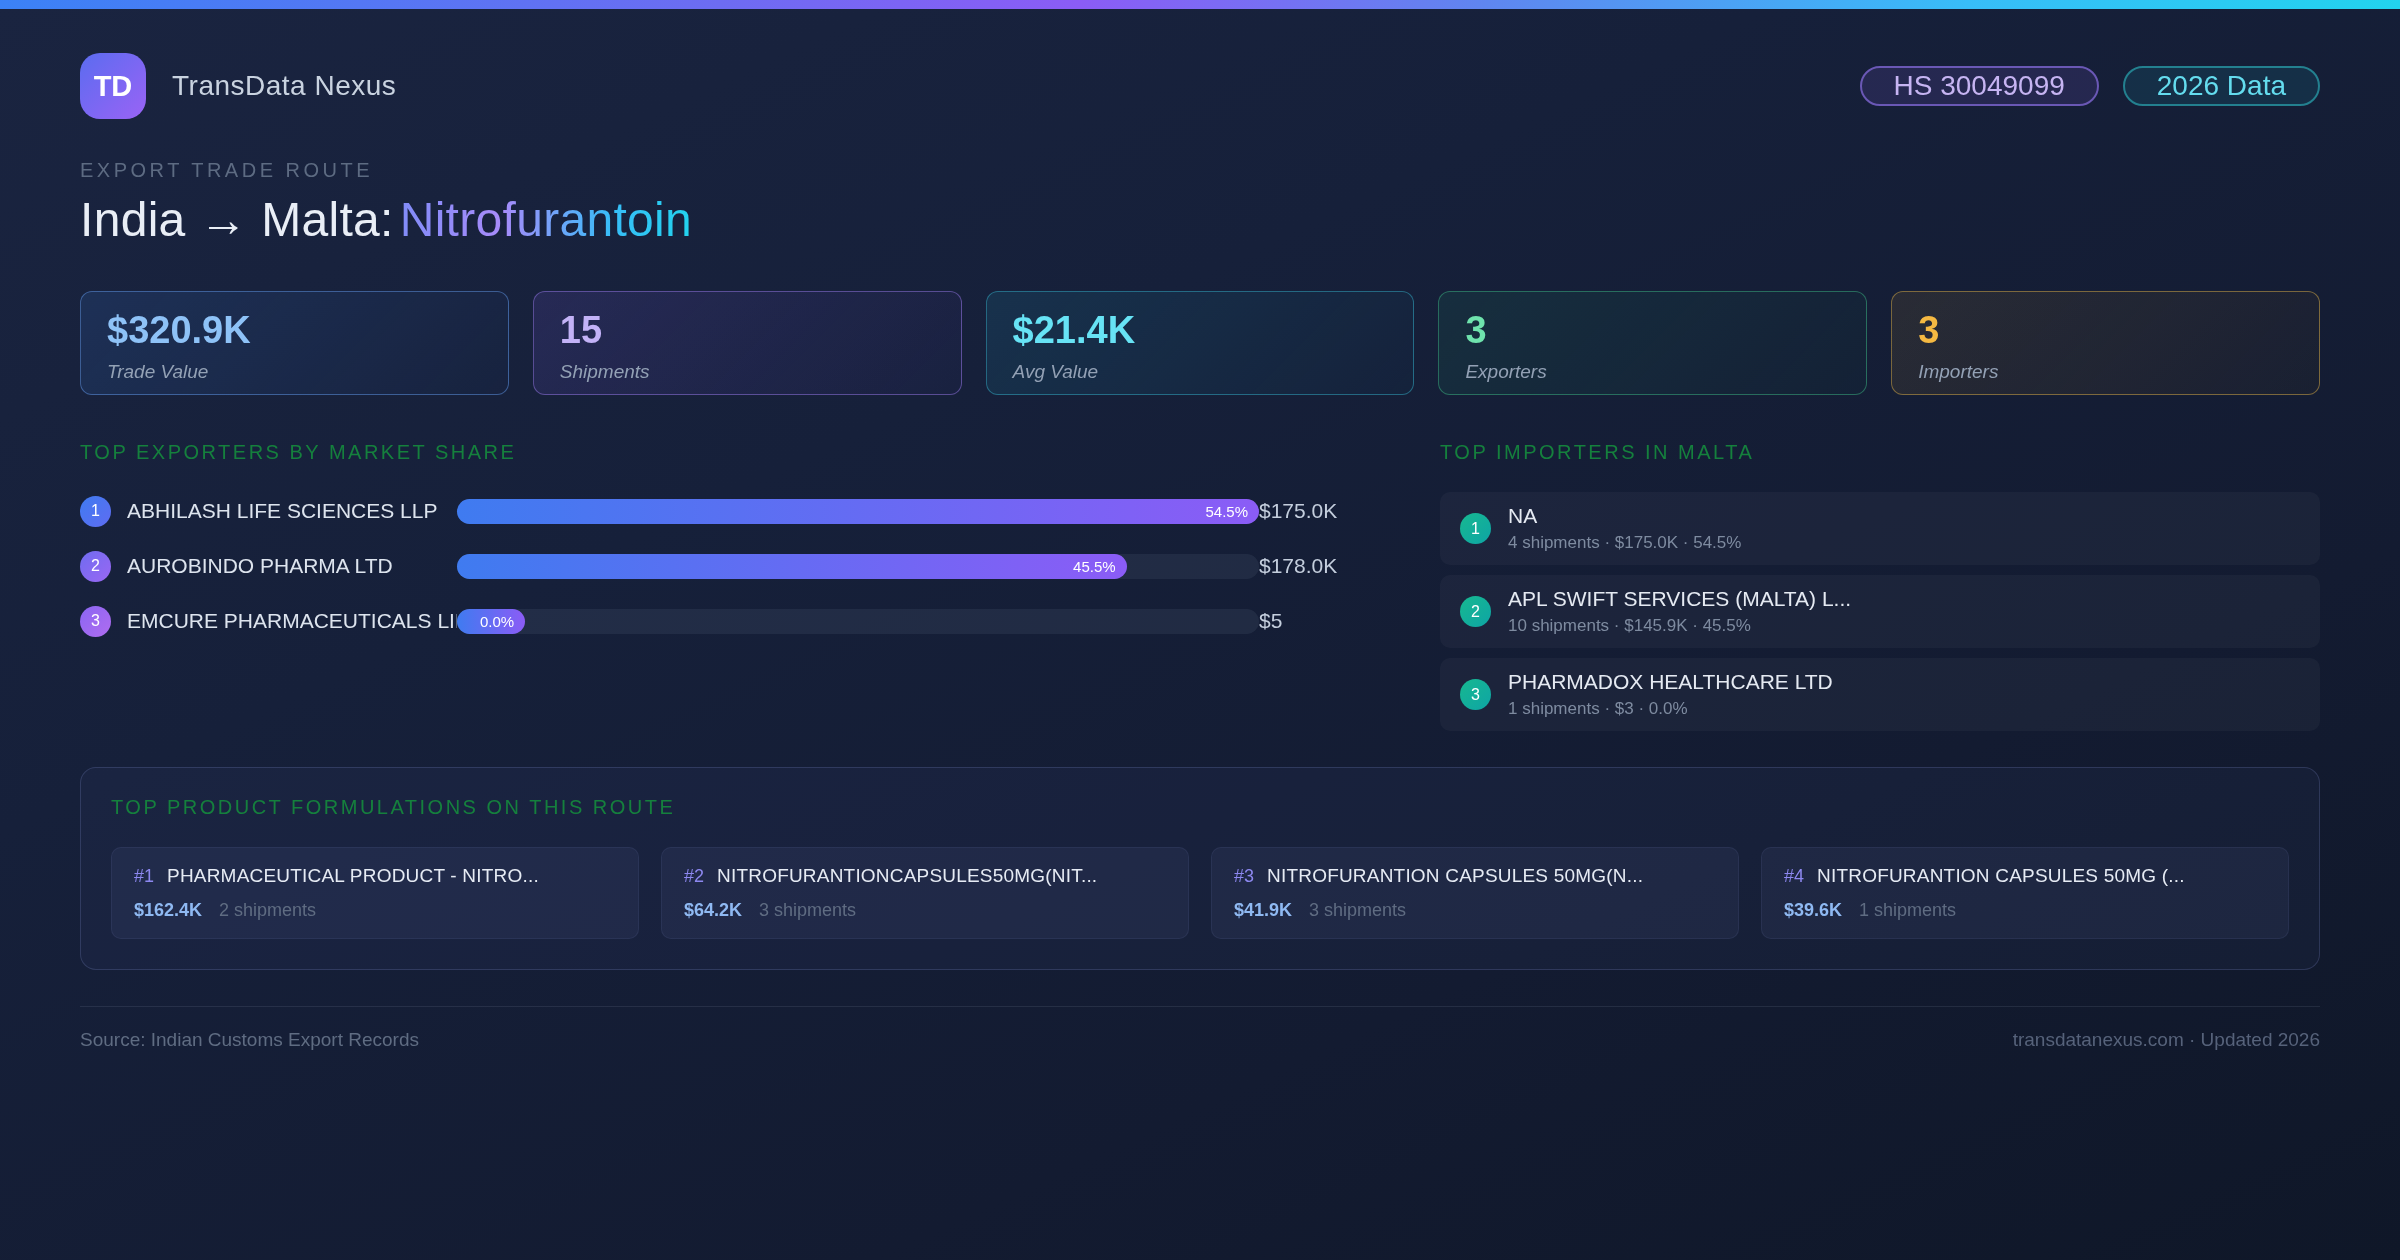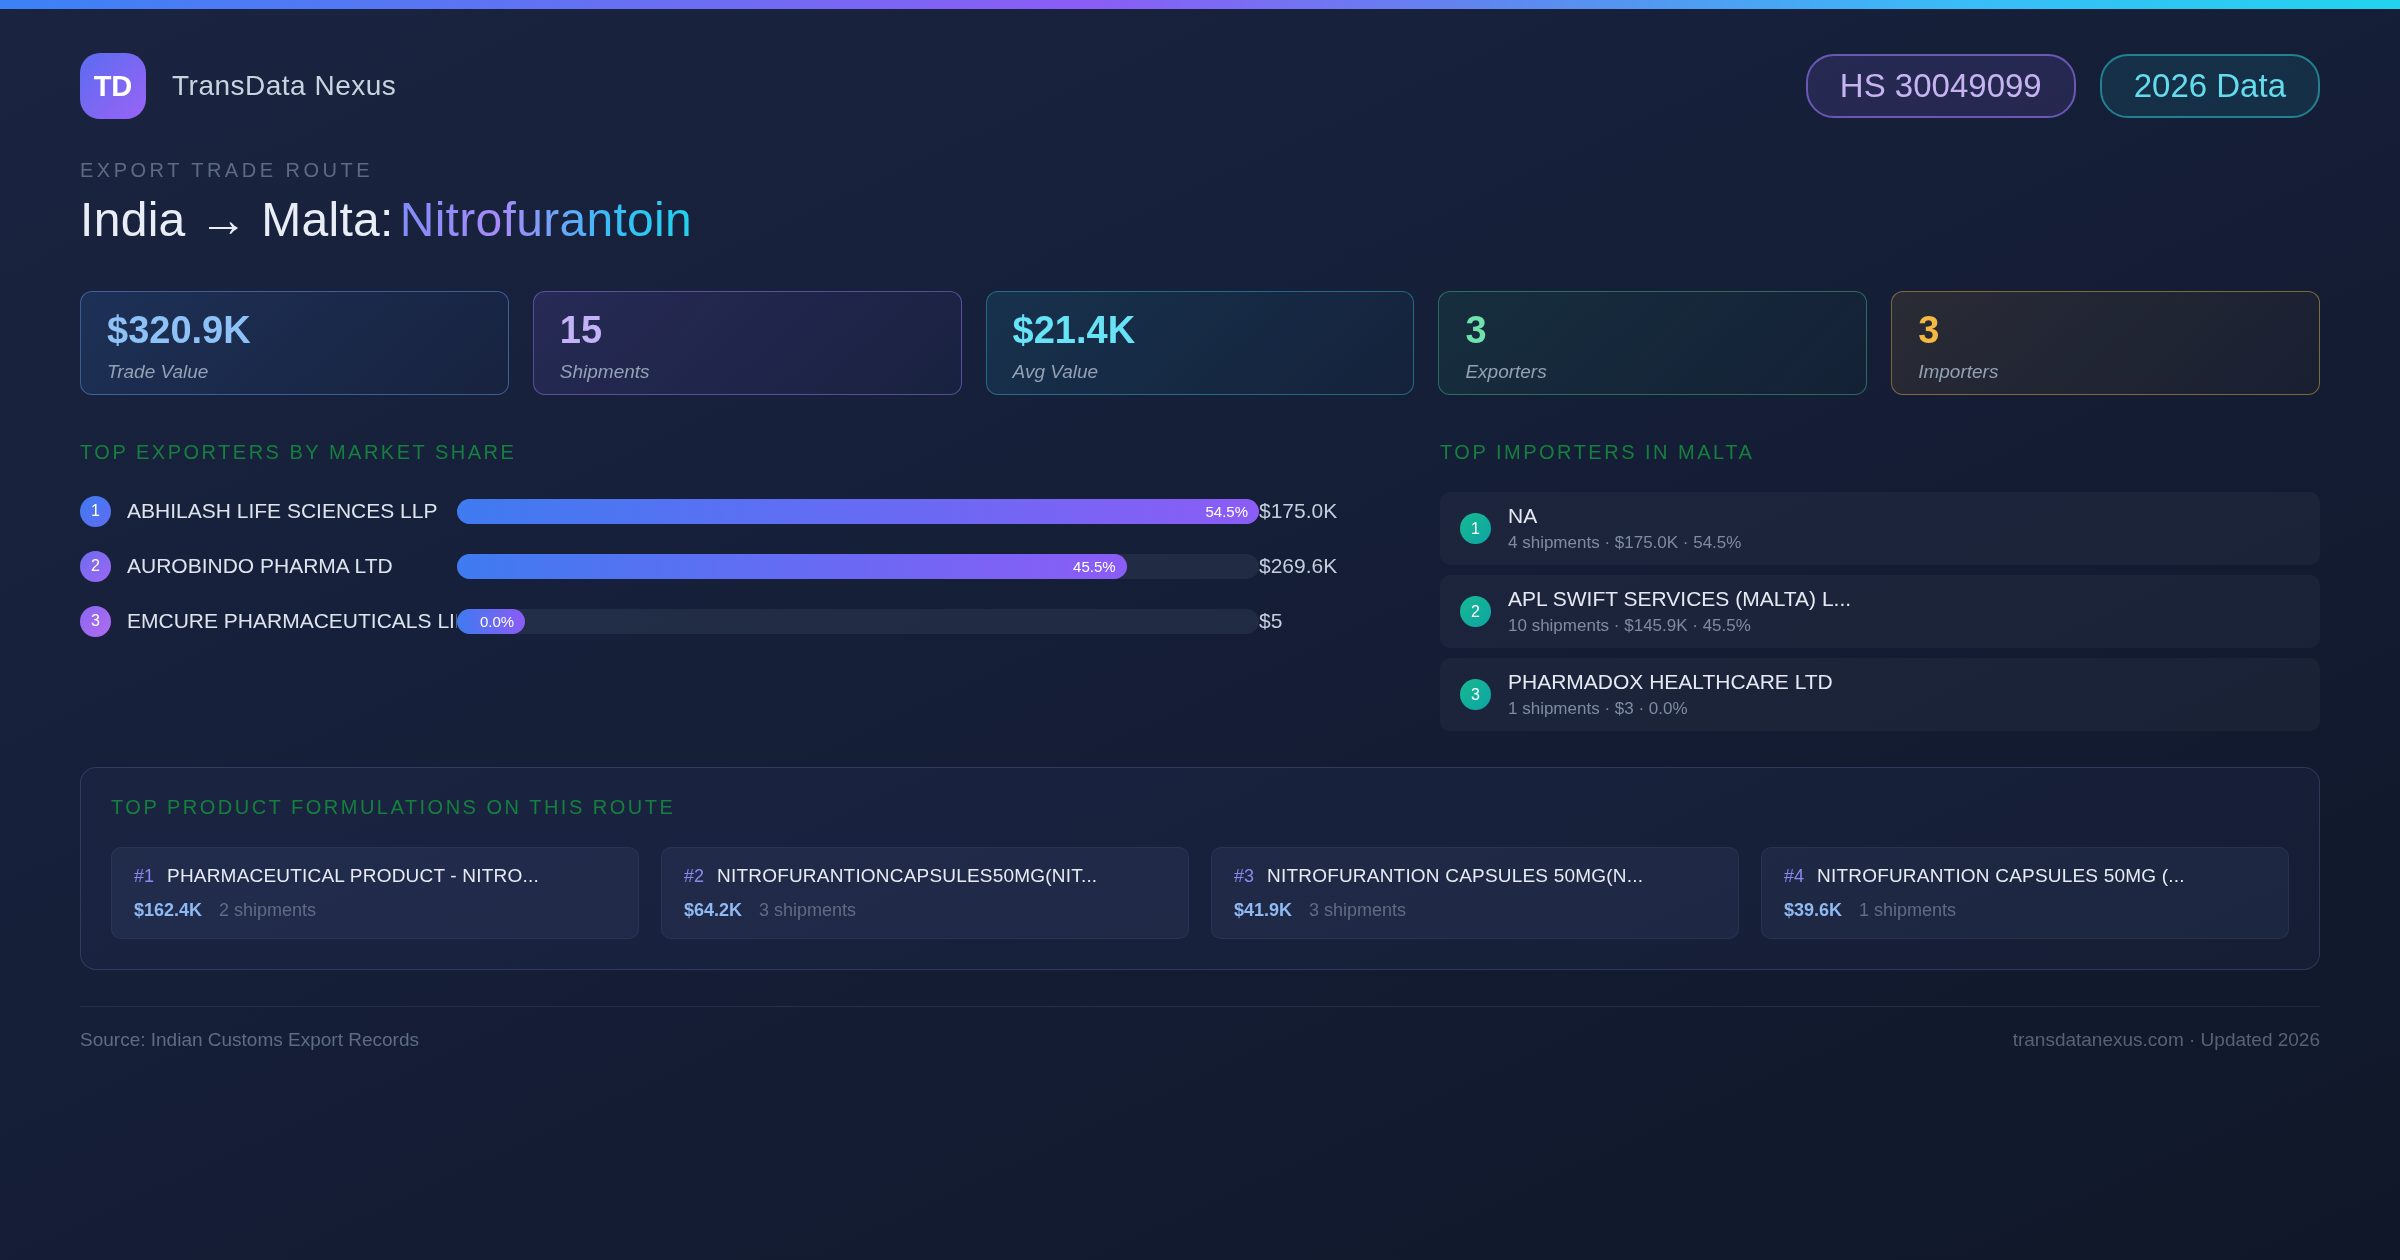--- a/index.html
+++ b/index.html
@@ -13,21 +13,21 @@
     background:linear-gradient(90deg,#3b82f6 0%,#6d6cf2 30%,#8b5cf6 45%,#5f86f0 62%,#38bdf8 82%,#22d3ee 100%); }
   .page { padding:44px 80px 0; }
 
   
   .header-row { display:flex; justify-content:space-between; align-items:center; }
   .brand { display:flex; align-items:center; gap:26px; }
   .logo { width:66px; height:66px; border-radius:20px; display:flex; align-items:center; justify-content:center;
     background:linear-gradient(135deg,#5b6cf0 0%,#9a63f5 100%); font-size:29px; font-weight:600; color:#fff; }
   .brand-name { font-size:28px; color:#c9d3e0; letter-spacing:.5px; }
   .pills { display:flex; gap:24px; }
-  .pill { height:64px; padding:4px 32px; border-radius:28px; display:flex; align-items:center; font-size:33px; }
+  .pill { height:40px; padding:4px 32px; border-radius:28px; display:flex; align-items:center; font-size:28px; }
   .pill-hs { border:2px solid #6a58b5; background:rgba(95,72,170,.22); color:#c6b4f2; }
   .pill-year { border:2px solid #23808f; background:rgba(22,95,115,.28); color:#64dcee; }
 
   .eyebrow { margin-top:40px; font-size:20px; letter-spacing:3.5px; color:#5d6b82; font-weight:500; }
   .title { margin-top:10px; font-size:48px; font-weight:500; color:#e9eef6; letter-spacing:.3px; }
   .title .grad { background:linear-gradient(90deg,#818cf8 0%,#a78bfa 35%,#38bdf8 72%,#22d3ee 100%);
     -webkit-background-clip:text; background-clip:text; color:transparent; margin-left:6px; }
 
   
   .stats { margin-top:44px; display:flex; gap:24px; }
@@ -152,21 +152,21 @@
       </div>
 
       <div class="exp-row">
         <div class="rankchip rank-2">2</div>
         <div class="exp-name">AUROBINDO PHARMA LTD</div>
         <div class="track">
           <div class="fill" style="width: 83.5%;">
             <span class="pct">45.5%</span>
           </div>
         </div>
-        <div class="exp-value">$269.6K</div>
+        <div class="exp-value">$178.0K</div>
       </div>
 
       <div class="exp-row">
         <div class="rankchip rank-3">3</div>
         <div class="exp-name">EMCURE PHARMACEUTICALS LIM...</div>
         <div class="track">
           <div class="fill" style="width: 8.5%;">
             <span class="pct">0.0%</span>
           </div>
         </div>

